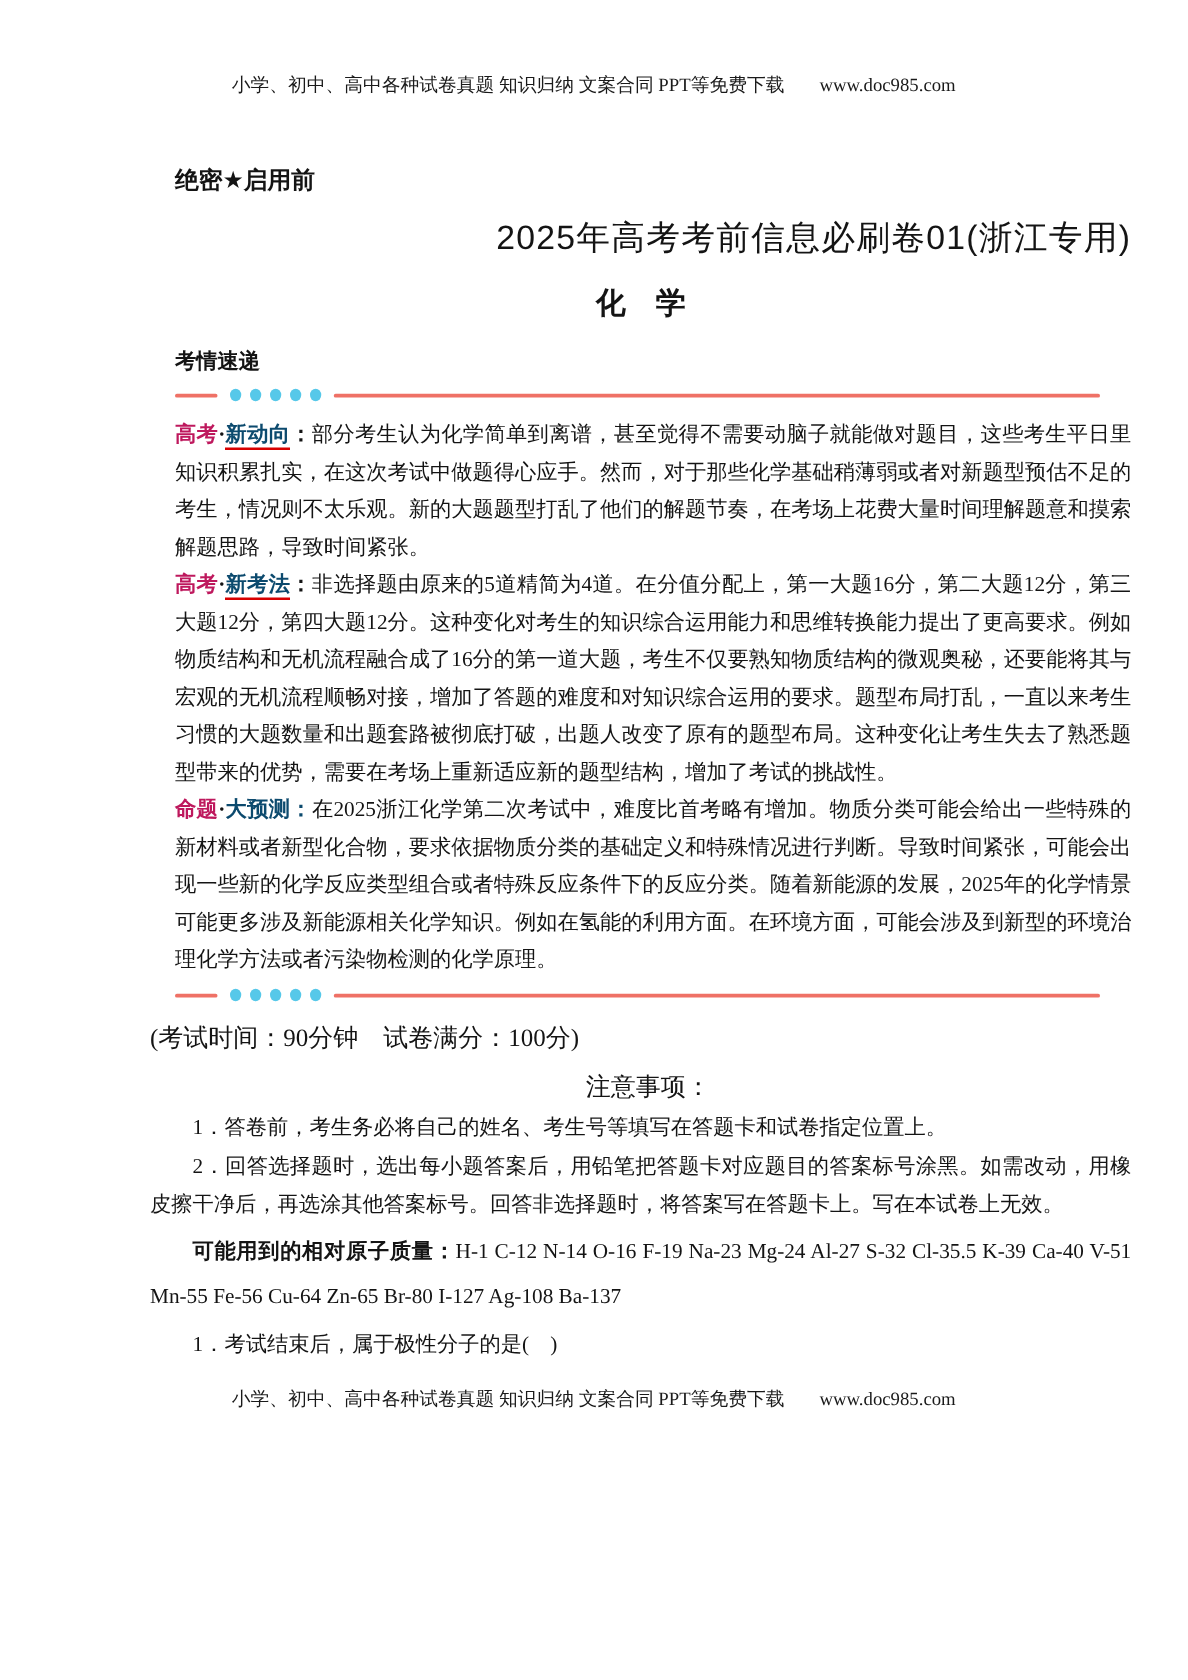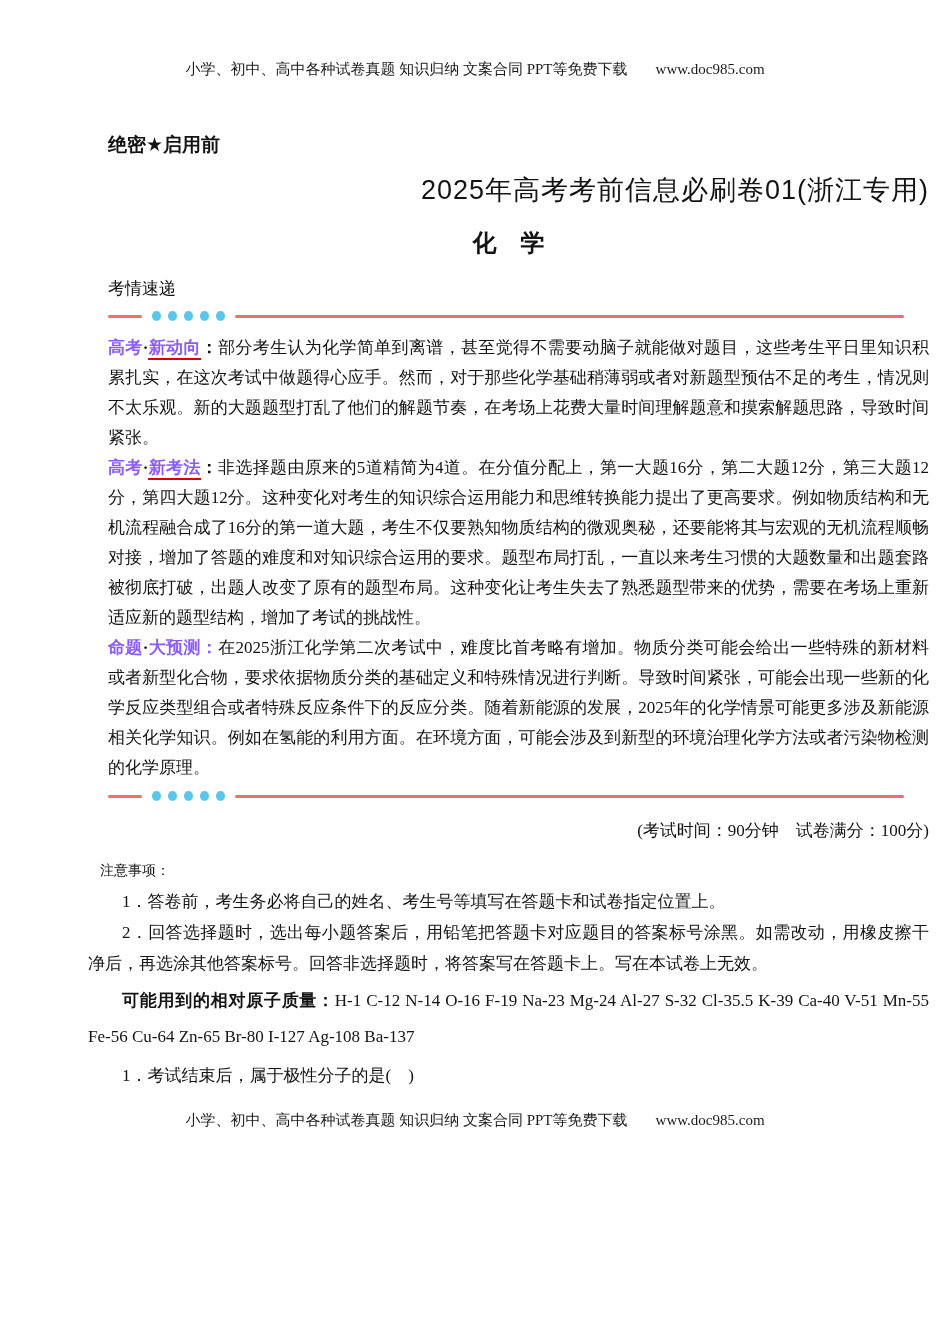--- a/index.html
+++ b/index.html
@@ -12,21 +12,22 @@
   }
   .hdr-note {
     padding-top: 58px;
     text-align: center;
     font-size: 15px;
     line-height: 22px;
     color: #1a1a1a;
   }
   .hdr-note .url { margin-left: 28px; }
   .page {
-    padding: 0 21px 0 88px; 
+    padding: 0 45px 0 88px; 
+    margin-left: 32px;
   }
   .secrecy {
     margin-top: 52px;
     margin-left: 20px;
     font-family: "Liberation Sans", "DejaVu Sans", sans-serif;
     font-weight: 700;
     font-size: 19px;
     line-height: 26px;
   }
   .title {
@@ -43,21 +44,21 @@
     text-align: center;
     font-family: "Liberation Sans", "DejaVu Sans", sans-serif;
     font-weight: 800;
     font-size: 24px;
     line-height: 30px;
   }
   .section-heading {
     margin-top: 18px;
     margin-left: 20px;
     font-family: "Liberation Sans", "DejaVu Sans", sans-serif;
-    font-weight: 400;
+    font-weight: 700;
     font-size: 17px;
     line-height: 26px;
   }
   .divider {
     margin: 9px 25px 0 20px;
     height: 10px;
     display: flex;
     align-items: center;
   }
   .divider .seg-short { width: 34px; height: 3px; background: #ef7166; border-radius: 2px; margin-right: 10px; }
@@ -67,42 +68,43 @@
   .insights { margin: 12px 0 0 20px; }
   .insight {
     font-size: 17px;
     line-height: 30px;
     text-align: justify;
     margin: 0;
   }
   .insight .cat {
     font-family: "Liberation Sans", "DejaVu Sans", sans-serif;
     font-weight: 800;
-    color: #8b5cf6;
+    color: #be185d;
   }
   .insight .dot-sep { font-weight: 700; }
   .insight .red-label {
     font-family: "Liberation Sans", "DejaVu Sans", sans-serif;
     font-weight: 800;
-    color: #8b5cf6;
+    color: #0c4a6e;
   }
   .insight .red-label.u { border-bottom: 2px solid #d80000; padding-bottom: 1px; }
   .insight .colon { font-weight: 700; font-family: "Liberation Sans", "DejaVu Sans", sans-serif; }
   .divider.second { margin-top: 8px; }
   .exam-info {
     margin-top: 16px;
-    text-align: right;
-    font-size: 17px;
+    text-align: left;
+    font-size: 20px;
     line-height: 28px;
   }
   .notice-title {
     margin-top: 10px;
-    font-size: 14px;
+    font-size: 20px;
     line-height: 31px;
     text-indent: 12px;
+    text-align: center;
   }
   .notice-item {
     font-size: 17px;
     line-height: 31px;
     text-align: justify;
     text-indent: 2em;
     margin: 0;
   }
   .atomic {
     margin-top: 4px;

